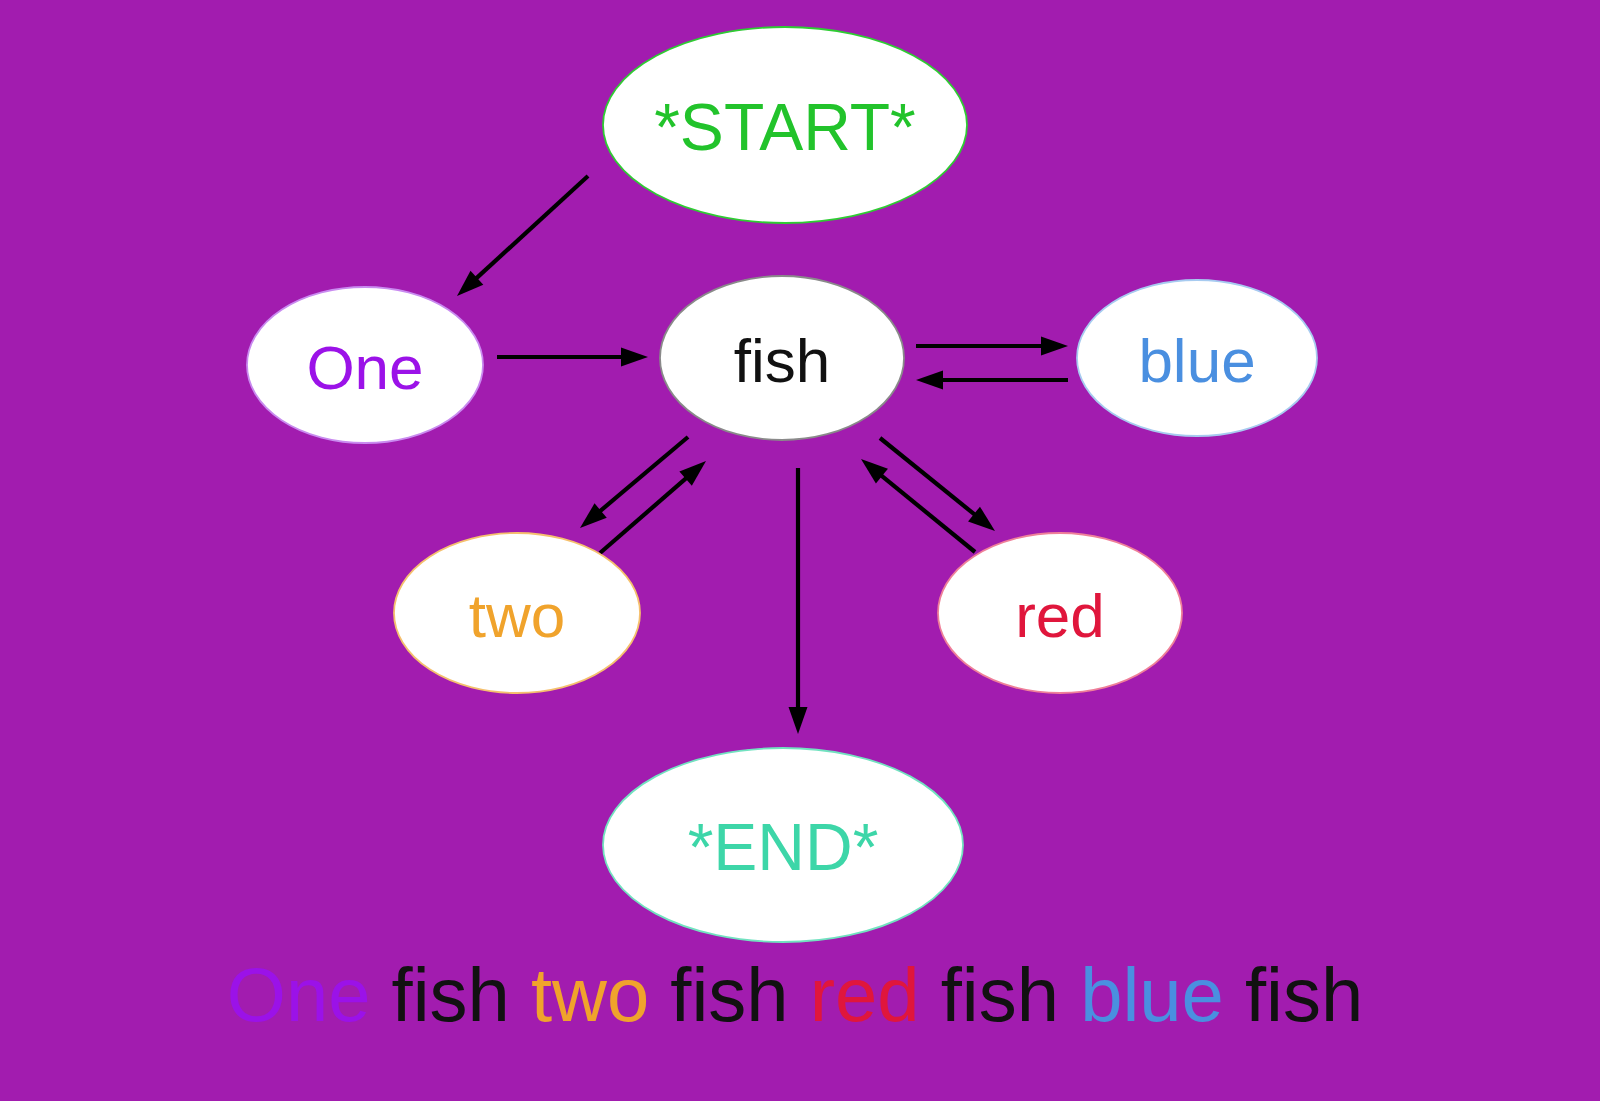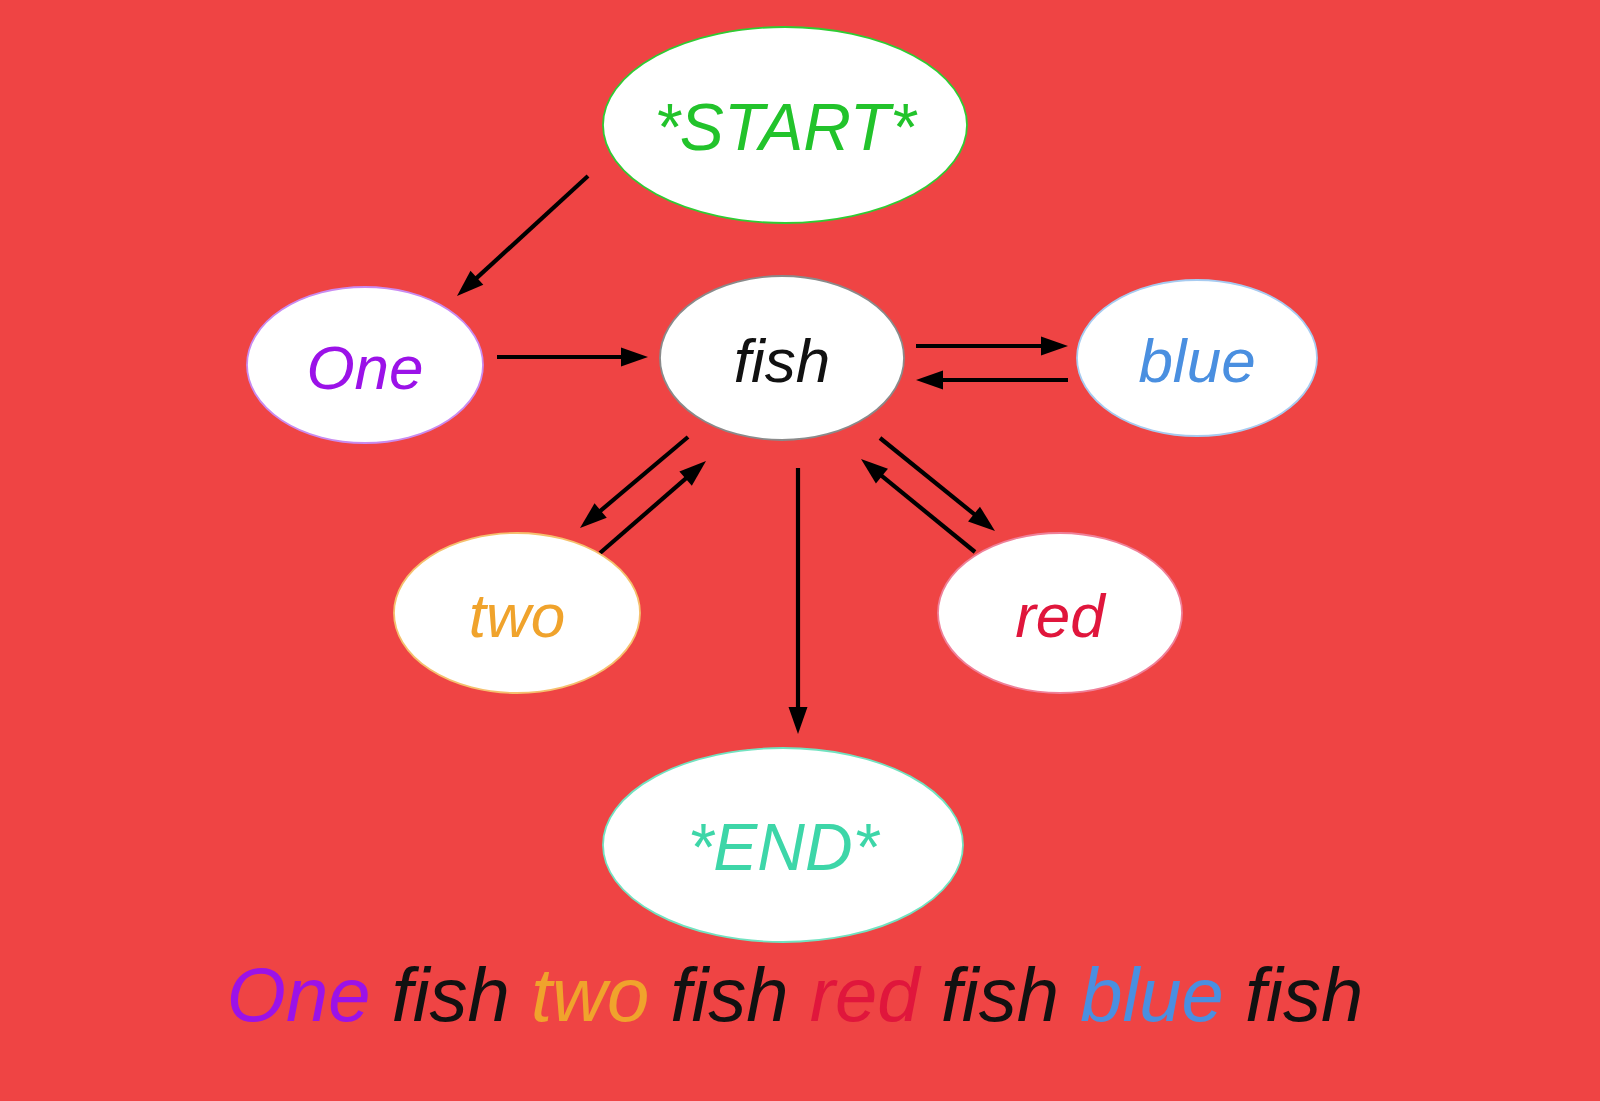--- a/index.html
+++ b/index.html
@@ -10,22 +10,21 @@
   body {
     width: 1600px;
     height: 1101px;
     overflow: hidden;
     font-family: "Liberation Sans", sans-serif;
   }
   #stage {
     position: relative;
     width: 1600px;
     height: 1101px;
-    background: #ef4444;
-    font-style: italic;
+    background: #a21caf;
   }
   #graph {
     position: absolute;
     left: 0;
     top: 0;
     width: 1600px;
     height: 1101px;
     display: block;
   }
   .node-ellipse {

